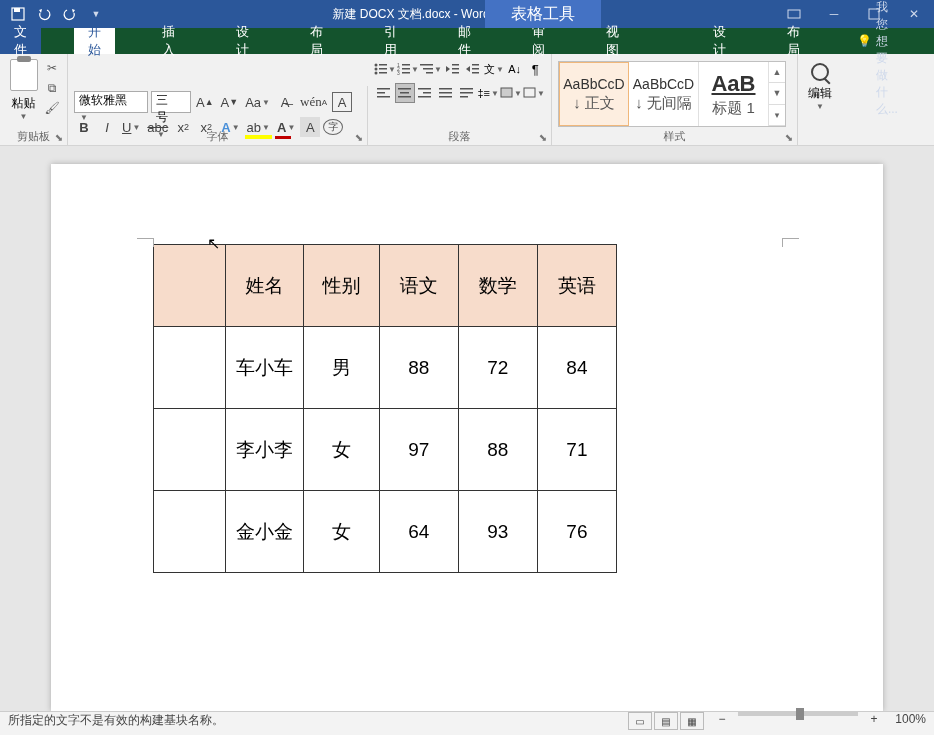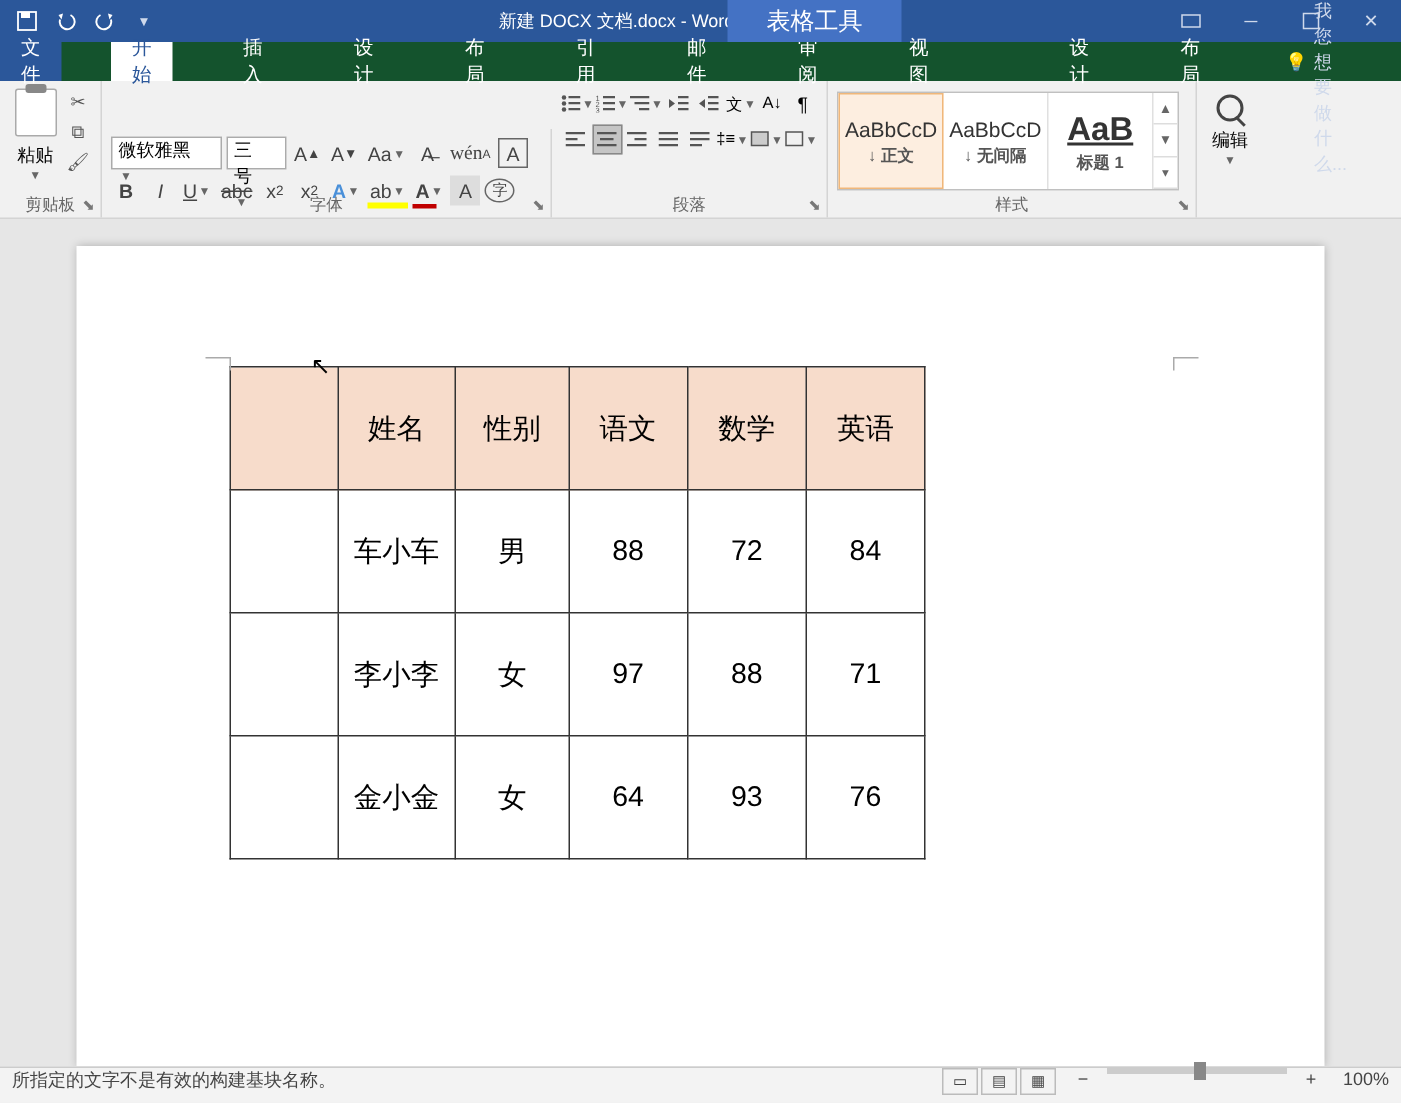--- a/index.html
+++ b/index.html
@@ -55,21 +55,21 @@
 .para-row { display: flex; align-items: center; gap: 1px; }
 .para-btn { width: 22px; height: 20px; display: flex; align-items: center; justify-content: center; cursor: pointer; }
 .para-btn.active { background: #c5c5c5; border: 1px solid #888; }
 
 
 .styles-gallery { display: flex; border: 1px solid #c0c0c0; background: #fff; height: 66px; }
 .style-item { width: 70px; border-right: 1px solid #e0e0e0; display: flex; flex-direction: column; align-items: center; justify-content: center; cursor: pointer; padding: 4px 2px; }
 .style-item.selected { border: 1px solid #f0b77a; background: #fdeee0; }
 .style-preview { font-size: 14px; color: #333; }
 .style-preview.big { font-size: 22px; font-weight: bold; text-decoration: underline; }
-.style-name { font-size: 11px; color: #555; margin-top: 2px; font-weight: bold; }
+.style-name { font-size: 15px; color: #555; margin-top: 2px; }
 .gallery-scroll { width: 16px; display: flex; flex-direction: column; }
 .gal-sc-btn { flex: 1; border-bottom: 1px solid #ddd; display: flex; align-items: center; justify-content: center; font-size: 9px; color: #666; cursor: pointer; }
 
 
 .edit-group-content { display: flex; flex-direction: column; align-items: center; padding-top: 6px; }
 .edit-icon { width: 18px; height: 18px; border: 2px solid #444; border-radius: 50%; position: relative; margin-bottom: 4px; }
 .edit-icon::after { content: ""; position: absolute; width: 8px; height: 2px; background: #444; bottom: -3px; right: -4px; transform: rotate(45deg); }
 
 
 .doc-area { position: absolute; top: 146px; left: 0; right: 0; bottom: 24px; background: #e6e6e6; overflow: hidden; display: flex; justify-content: center; padding-top: 18px; }

